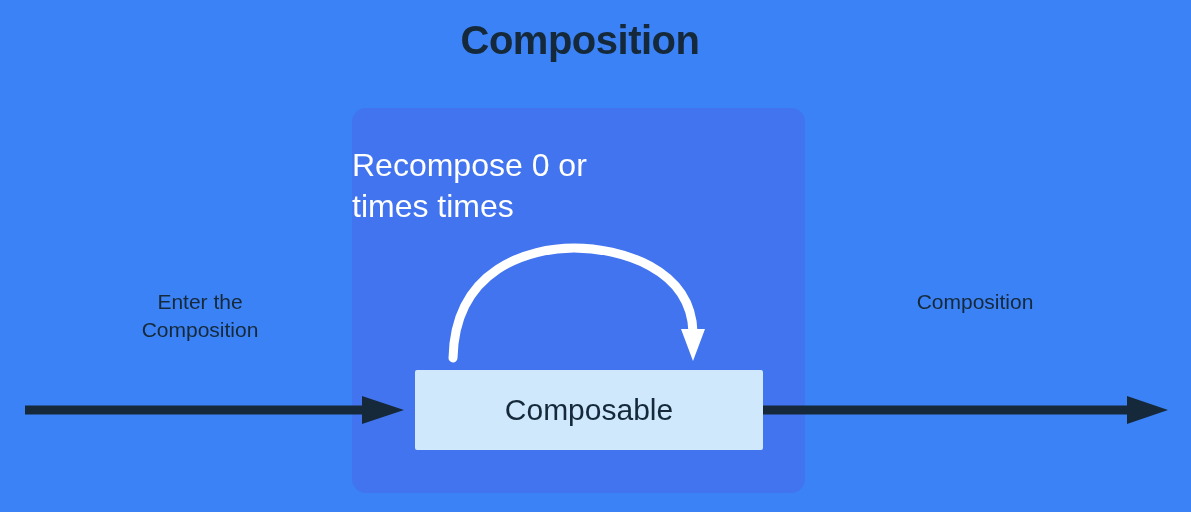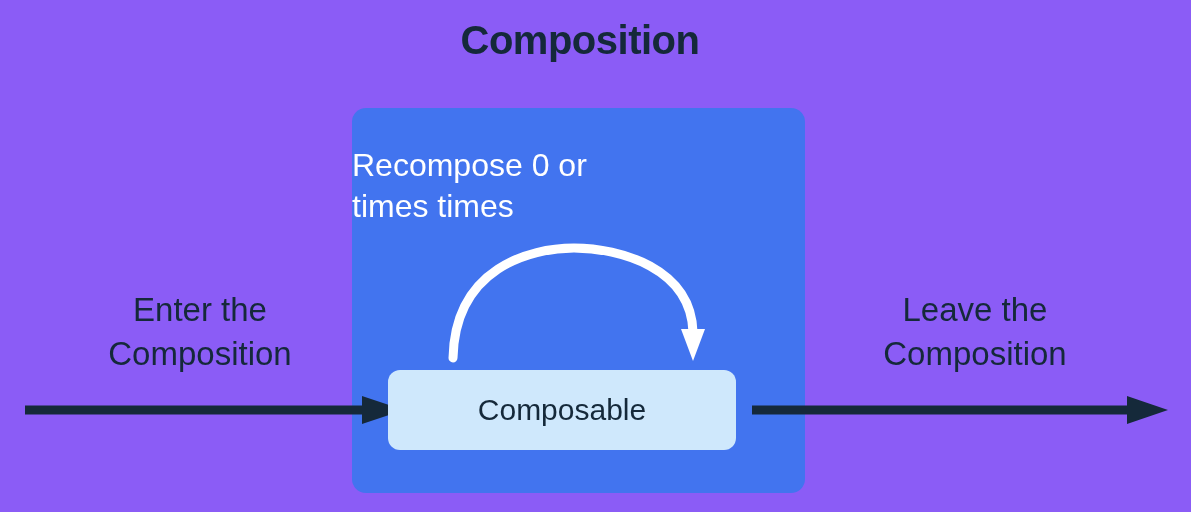--- a/index.html
+++ b/index.html
@@ -7,21 +7,21 @@
     padding: 0;
     background: #ffffff;
   }
   body {
     font-family: "Liberation Sans", sans-serif;
   }
   #canvas {
     position: relative;
     width: 1191px;
     height: 512px;
-    background: #8b5cf6;
+    background: #3b82f6;
     overflow: hidden;
   }
 
   
   #diagram-title {
     position: absolute;
     left: 0;
     top: 18px;
     width: 1160px;
     text-align: center;
@@ -52,42 +52,42 @@
     text-align: left;
     color: #ffffff;
     font-size: 32px;
     line-height: 1.28;
   }
   #recompose-label .ln { display: block; }
 
   
   #composable-box {
     position: absolute;
-    left: 388px;
+    left: 415px;
     top: 370px;
     width: 348px;
     height: 80px;
     background: #CFE8FC;
-    border-radius: 12px;
+    border-radius: 2px;
     display: flex;
     align-items: center;
     justify-content: center;
   }
   #composable-label {
     color: #15293A;
     font-size: 30px;
     line-height: 1;
   }
 
   
   .side-label {
     position: absolute;
     text-align: center;
     color: #15293A;
-    font-size: 33px;
+    font-size: 21px;
     line-height: 1.32;
     white-space: nowrap;
   }
   .side-label .ln { display: block; }
   #enter-label { left: 55px;  top: 288px; width: 290px; }
   #leave-label { left: 830px; top: 288px; width: 290px; }
 
   
   #arrow-layer {
     position: absolute;
@@ -133,17 +133,16 @@
   <div id="composable-box">
     <span id="composable-label">Composable</span>
   </div>
 
   <div id="enter-label" class="side-label">
     <span class="ln">Enter the</span>
     <span class="ln">Composition</span>
   </div>
 
   <div id="leave-label" class="side-label">
-    <span class="ln">Leave the</span>
     <span class="ln">Composition</span>
   </div>
 
 </div>
 
 </body></html>

